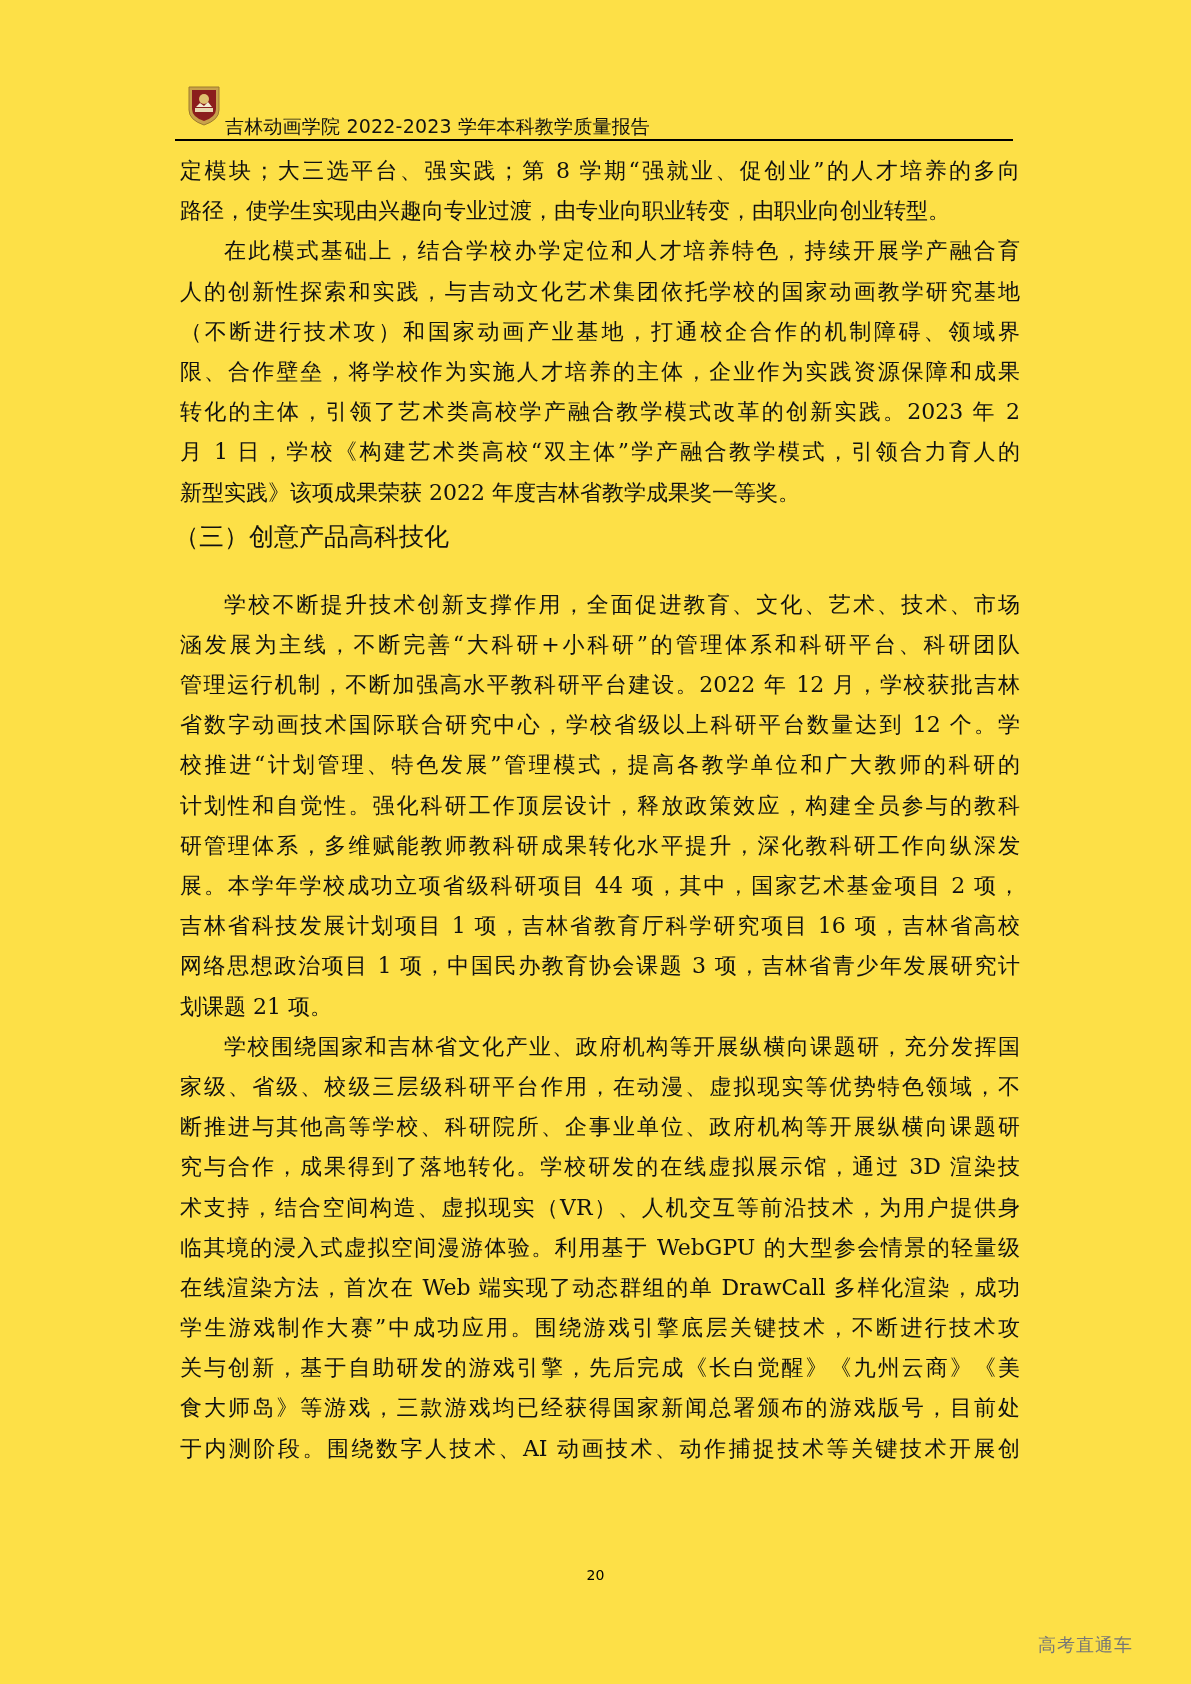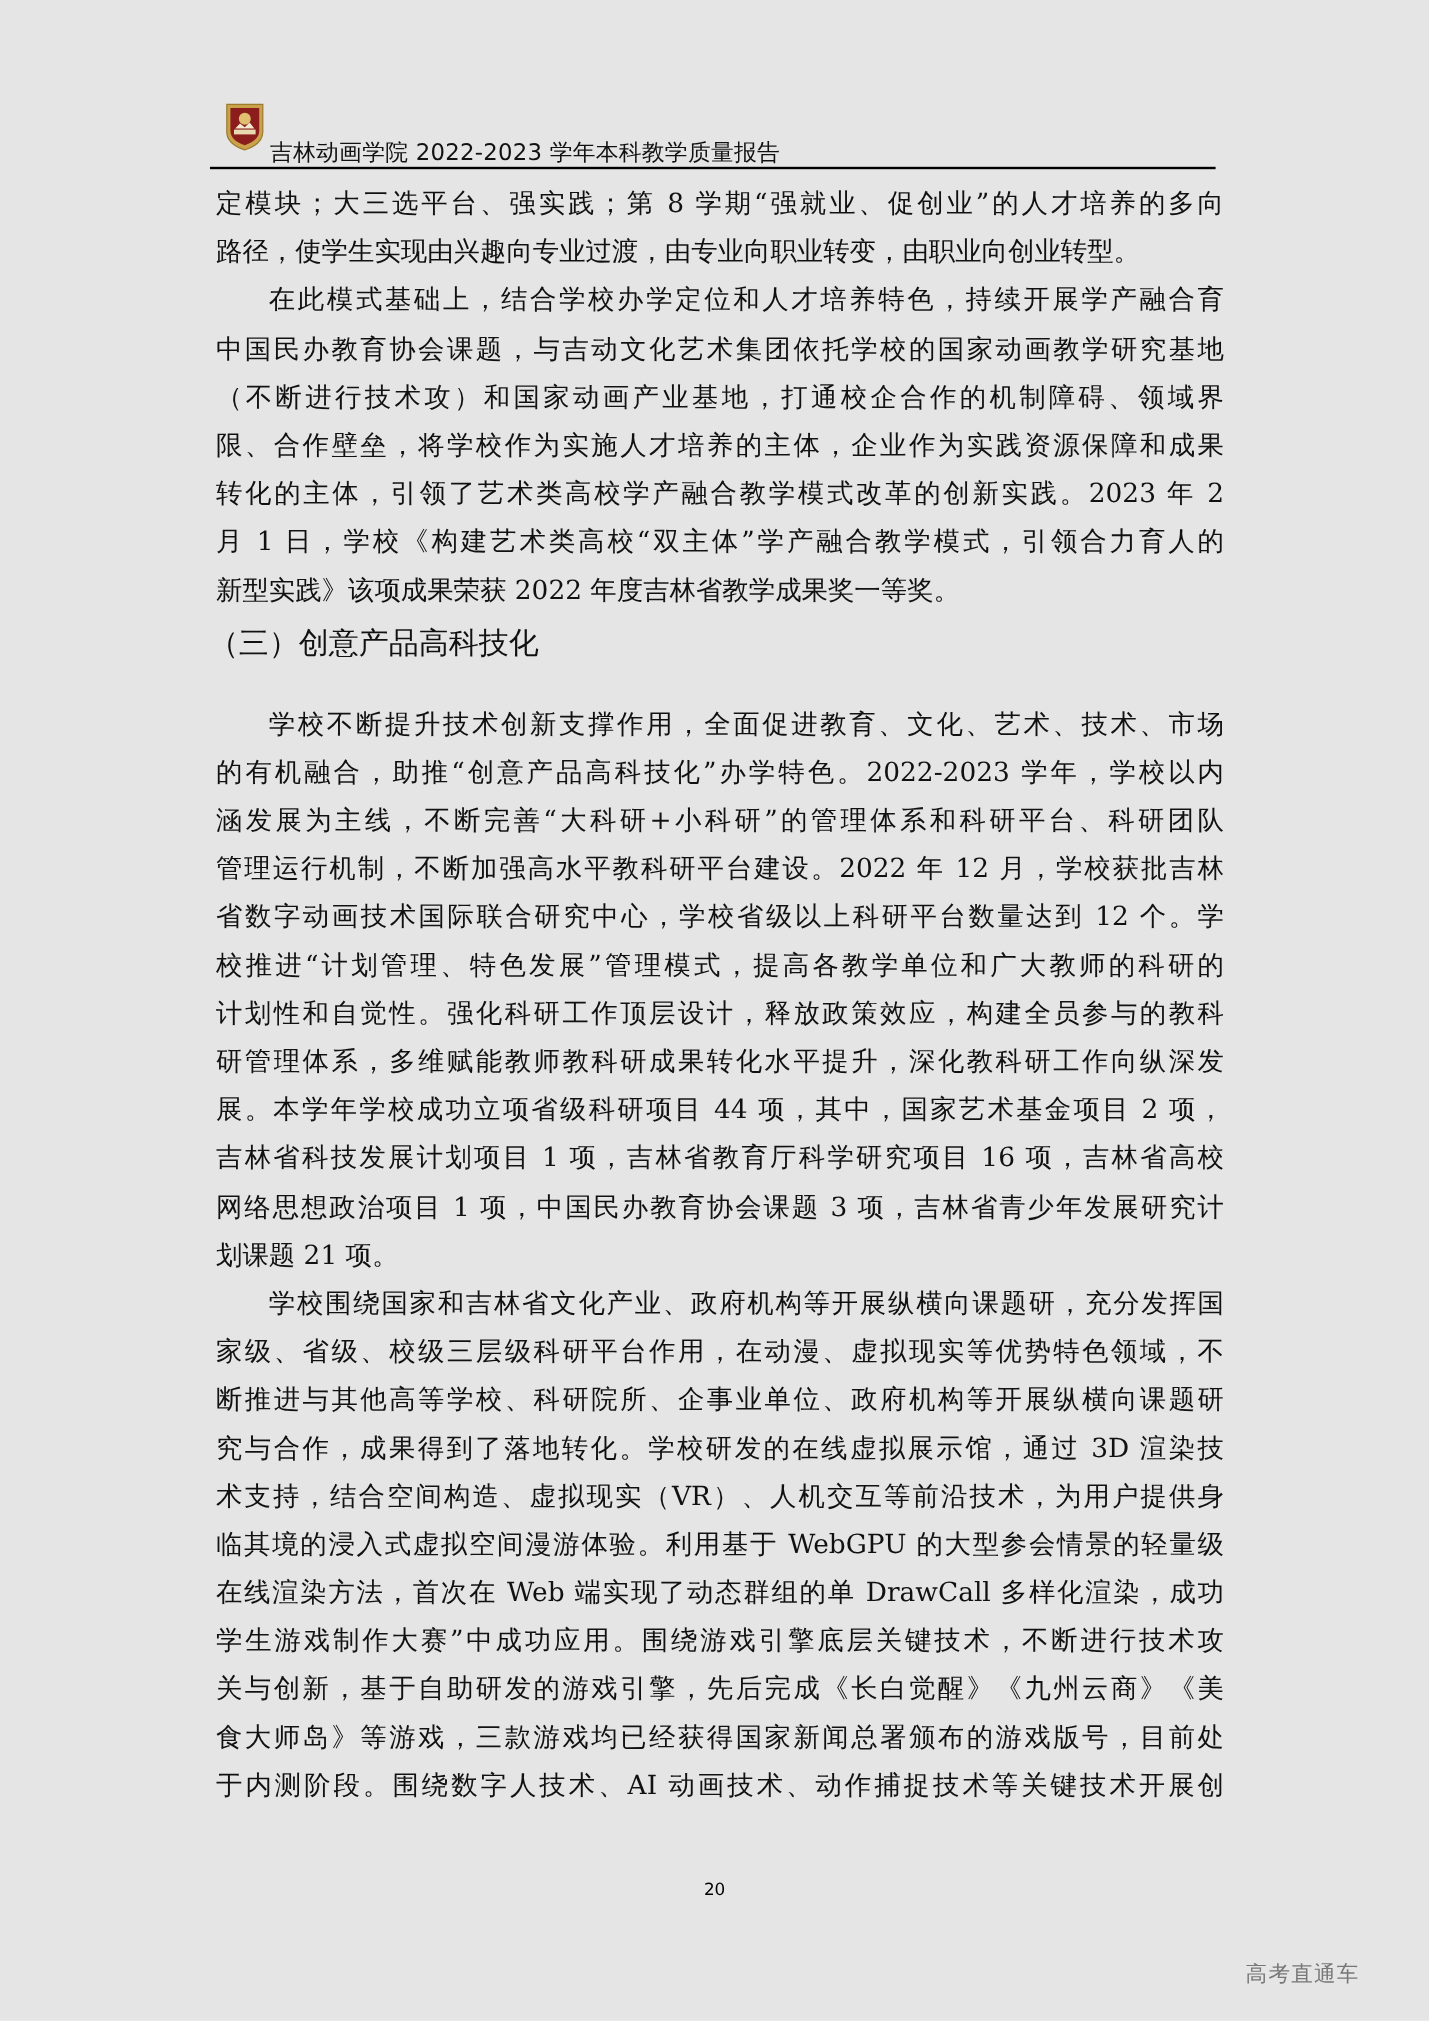--- a/index.html
+++ b/index.html
@@ -1,17 +1,17 @@
 <!DOCTYPE html>
 <html><head>
   <meta charset="utf-8">
   <style>
     html, body { margin: 0; padding: 0; background: #ffffff; }
     body { width: 1191px; height: 1684px; position: relative; overflow: hidden; }
-    .page { position: absolute; left: 0; top: 0; width: 1191px; height: 1684px; background: #e5e5e5; }
+    .page { position: absolute; left: 0; top: 0; width: 1191px; height: 1684px; background: #fde047; }
     .header { position: absolute; left: 175px; top: 82px; width: 840px; height: 60px; }
     .logo { position: absolute; left: 12px; top: 2px; width: 34px; height: 42px; }
     .header-title { position: absolute; left: 50px; top: 32px; font-family: "DejaVu Sans", sans-serif; font-size: 19px; color: #111; letter-spacing: 0.2px; white-space: nowrap; }
     .header-rule { position: absolute; left: 0; top: 57px; width: 838px; height: 2px; background: #000; }
     .body-text { position: absolute; left: 180px; top: 151px; width: 840px; font-family: "DejaVu Serif", serif; font-size: 22px; line-height: 40.2px; color: #111; }
     .line { display: block; white-space: nowrap; height: 40.2px; text-align: justify; text-align-last: justify; }
     .line.last { text-align-last: left; }
     .line.indent { padding-left: 44px; }
     .section-heading { display: block; height: 44px; line-height: 44px; font-family: Liberation Serif, serif; font-size: 25px; color: #111; margin: 2px 0 26px -6px; white-space: nowrap; }
     .page-number { position: absolute; left: 0; width: 1191px; top: 1567px; text-align: center; font-family: "DejaVu Sans", sans-serif; font-size: 14px; color: #000; }
@@ -34,33 +34,32 @@
     <div class="header-rule"></div>
   </div>
 
   <div class="body-text">
     <div>
       <span class="line">定模块；大三选平台、强实践；第 8 学期“强就业、促创业”的人才培养的多向</span>
       <span class="line last">路径，使学生实现由兴趣向专业过渡，由专业向职业转变，由职业向创业转型。</span>
     </div>
     <div>
       <span class="line indent">在此模式基础上，结合学校办学定位和人才培养特色，持续开展学产融合育</span>
-      <span class="line">中国民办教育协会课题，与吉动文化艺术集团依托学校的国家动画教学研究基地</span>
+      <span class="line">人的创新性探索和实践，与吉动文化艺术集团依托学校的国家动画教学研究基地</span>
       <span class="line">（不断进行技术攻）和国家动画产业基地，打通校企合作的机制障碍、领域界</span>
       <span class="line">限、合作壁垒，将学校作为实施人才培养的主体，企业作为实践资源保障和成果</span>
       <span class="line">转化的主体，引领了艺术类高校学产融合教学模式改革的创新实践。2023 年 2</span>
       <span class="line">月 1 日，学校《构建艺术类高校“双主体”学产融合教学模式，引领合力育人的</span>
       <span class="line last">新型实践》该项成果荣获 2022 年度吉林省教学成果奖一等奖。</span>
     </div>
 
     <div class="section-heading">（三）创意产品高科技化</div>
 
     <div>
       <span class="line indent">学校不断提升技术创新支撑作用，全面促进教育、文化、艺术、技术、市场</span>
-      <span class="line">的有机融合，助推“创意产品高科技化”办学特色。2022-2023 学年，学校以内</span>
       <span class="line">涵发展为主线，不断完善“大科研+小科研”的管理体系和科研平台、科研团队</span>
       <span class="line">管理运行机制，不断加强高水平教科研平台建设。2022 年 12 月，学校获批吉林</span>
       <span class="line">省数字动画技术国际联合研究中心，学校省级以上科研平台数量达到 12 个。学</span>
       <span class="line">校推进“计划管理、特色发展”管理模式，提高各教学单位和广大教师的科研的</span>
       <span class="line">计划性和自觉性。强化科研工作顶层设计，释放政策效应，构建全员参与的教科</span>
       <span class="line">研管理体系，多维赋能教师教科研成果转化水平提升，深化教科研工作向纵深发</span>
       <span class="line">展。本学年学校成功立项省级科研项目 44 项，其中，国家艺术基金项目 2 项，</span>
       <span class="line">吉林省科技发展计划项目 1 项，吉林省教育厅科学研究项目 16 项，吉林省高校</span>
       <span class="line">网络思想政治项目 1 项，中国民办教育协会课题 3 项，吉林省青少年发展研究计</span>
       <span class="line last">划课题 21 项。</span>

